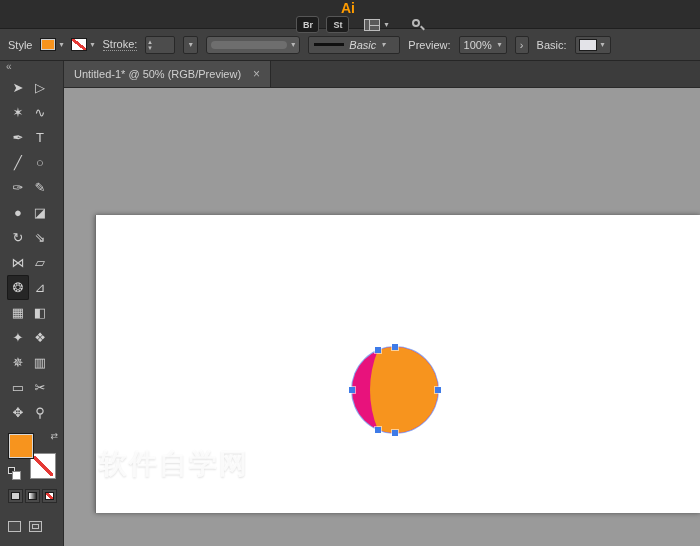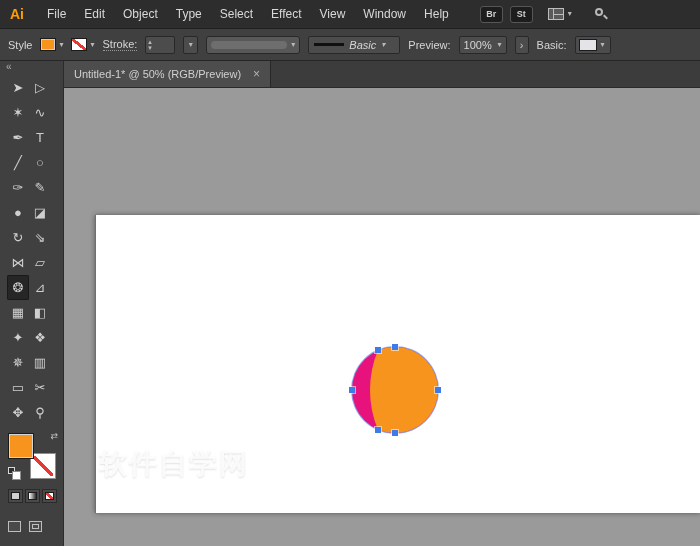--- a/index.html
+++ b/index.html
@@ -9,21 +9,21 @@
     font-family: "Liberation Sans", sans-serif;
     background: #9a9a9a;
     overflow: hidden;
     -webkit-font-smoothing: antialiased;
   }
 
   
   .menubar {
     position: absolute; top: 0; left: 0; right: 0; height: 28px;
     background: #2d2d2d; display: flex; align-items: center;
-    color: #d8d8d8; font-size: 12px; z-index: 5;
+    color: #d8d8d8; font-size: 12px; z-index: 5; flex-direction: column;
   }
   .logo { color: #ff9c00; font-weight: bold; font-size: 14px; padding: 0 14px 0 10px; }
   .menu-items { display: flex; align-items: center; }
   .menu-item { padding: 0 9px; cursor: default; }
   .appbar-extras { display: flex; align-items: center; gap: 7px; margin-left: 22px; }
   .mini-app-btn {
     width: 23px; height: 17px; background: #1d1d1d; border: 1px solid #565656;
     border-radius: 3px; color: #cfcfcf; font-size: 9px; font-weight: bold;
     display: flex; align-items: center; justify-content: center;
   }
@@ -173,31 +173,20 @@
   }
   .watermark { position: absolute; left: 28px; top: 357px; width: 164px; text-align: center; color: rgba(255,255,255,0.8); }
   .wm1 { font-size: 28px; font-weight: bold; letter-spacing: 2px; white-space: nowrap; text-shadow: 0 1px 2px rgba(0,0,0,0.12); }
   .wm2 { font-size: 11px; letter-spacing: 5px; margin-top: 6px; color: rgba(255,255,255,0.72); }
 </style>
 </head>
 <body>
 
 <div class="menubar">
   <span class="logo">Ai</span>
-  <div class="menu-items">
-      <span class="menu-item">File</span>
-      <span class="menu-item">Edit</span>
-      <span class="menu-item">Object</span>
-      <span class="menu-item">Type</span>
-      <span class="menu-item">Select</span>
-      <span class="menu-item">Effect</span>
-      <span class="menu-item">View</span>
-      <span class="menu-item">Window</span>
-      <span class="menu-item">Help</span>
-    </div>
   <div class="appbar-extras">
     <span class="mini-app-btn">Br</span>
     <span class="mini-app-btn">St</span>
     <span class="workspace-btn">
       <span class="ws-icon"></span>
       <span class="chev">▾</span>
     </span>
     <span class="search-btn">
       <span class="mag-circle"></span>
       <span class="mag-handle"></span>

